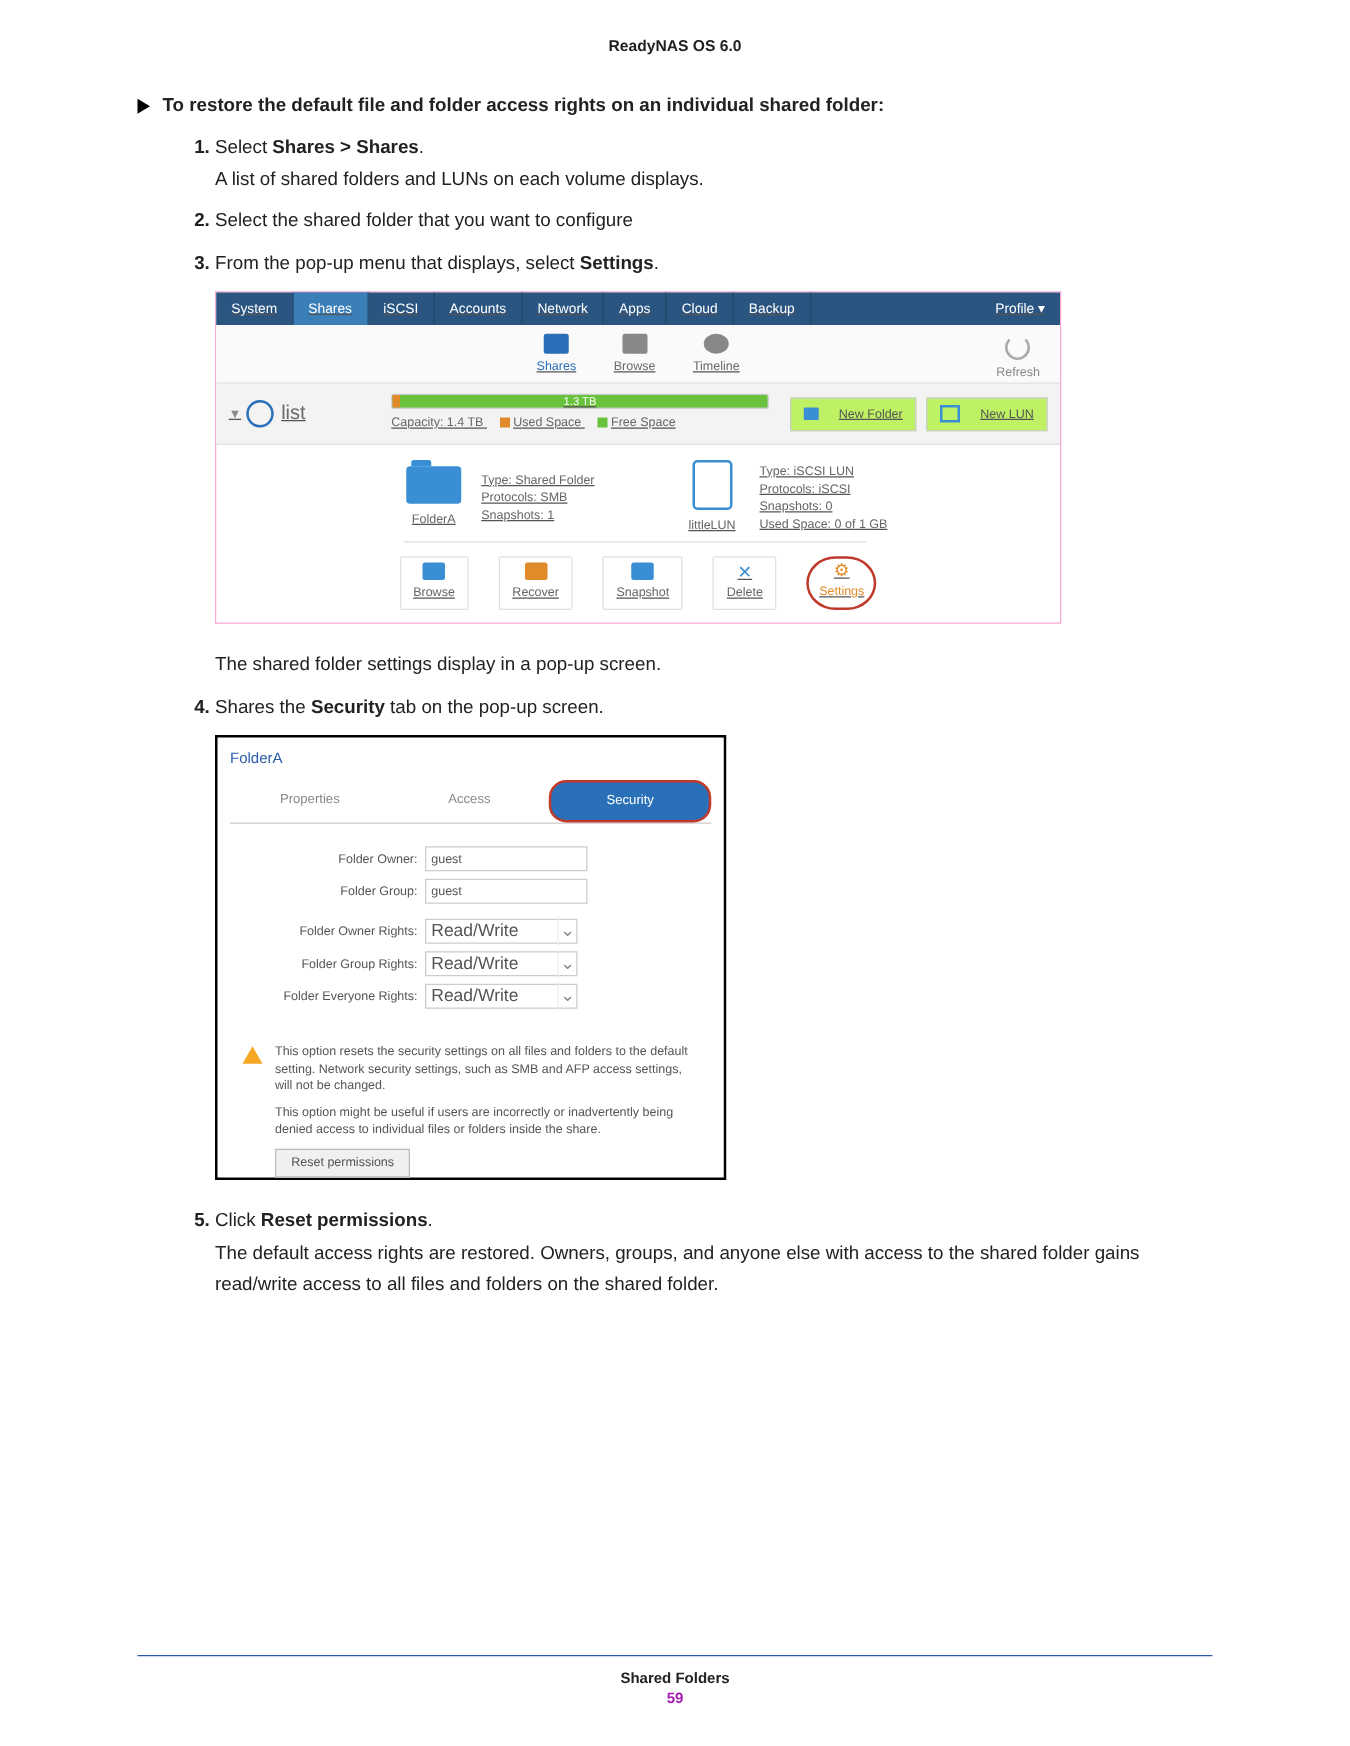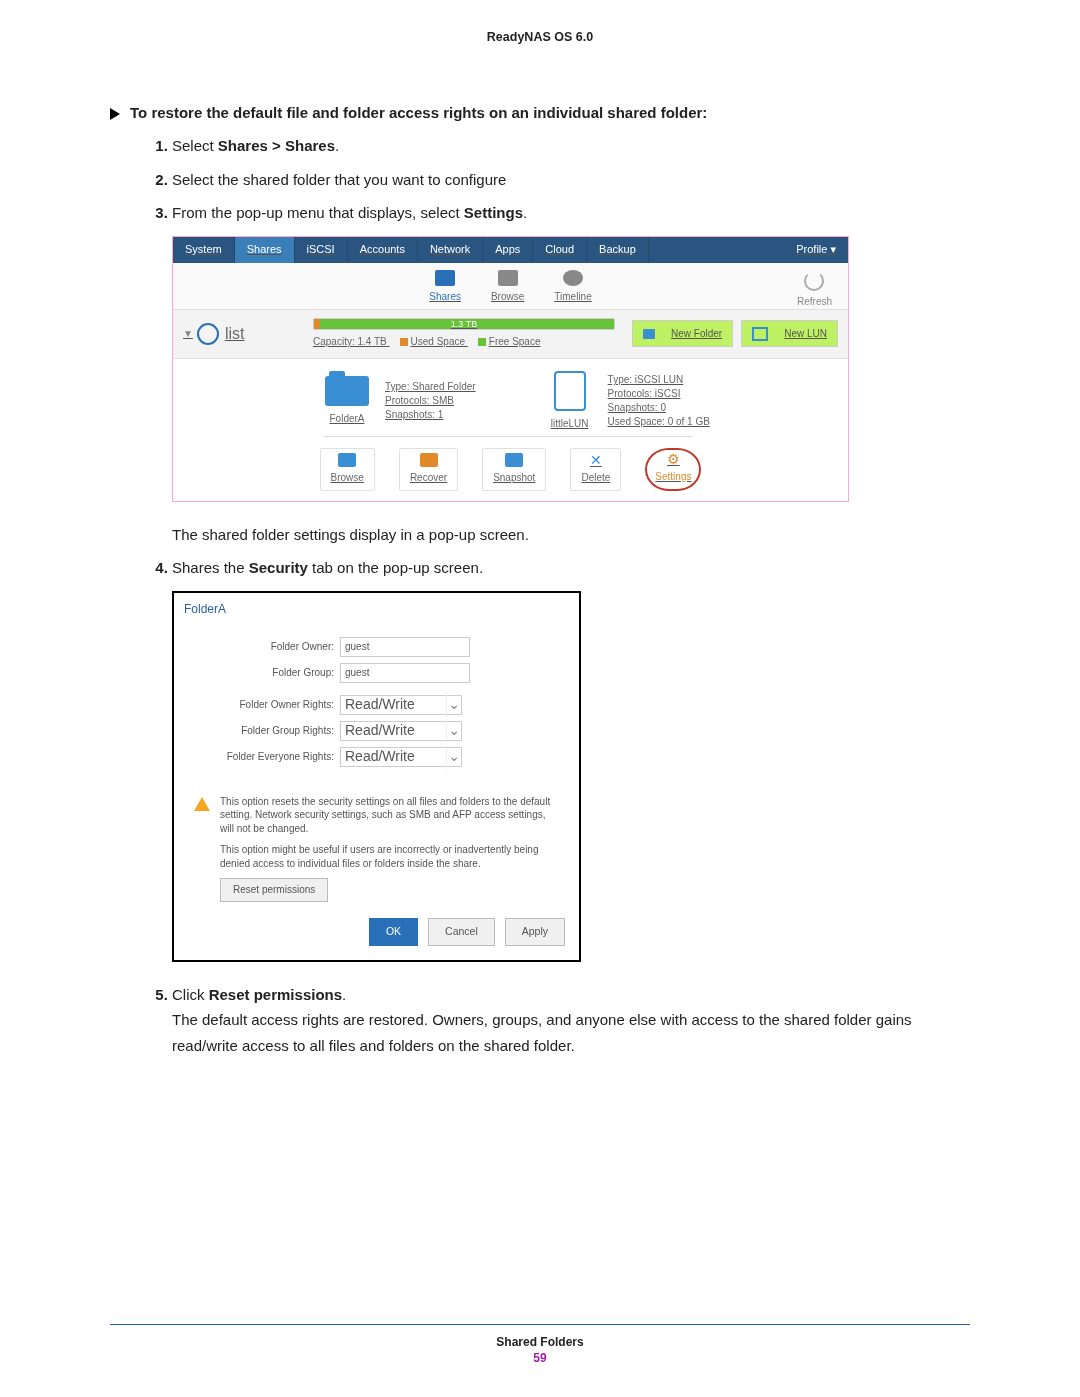--- a/index.html
+++ b/index.html
@@ -14,21 +14,21 @@
     min-height: 1397px;
     margin: 0 auto;
     box-sizing: border-box;
     padding: 30px 110px 30px 110px;
     position: relative;
   }
   .header {
     text-align: center;
     font-weight: bold;
     font-size: 12.5px;
-    margin-bottom: 60px;
+    margin-bottom: 32px;
   }
   .arrow-bullet {
     display: inline-block;
     width: 0;
     height: 0;
     border-top: 6px solid transparent;
     border-bottom: 6px solid transparent;
     border-left: 10px solid #000;
     margin-right: 10px;
     vertical-align: middle;
@@ -335,20 +335,21 @@
 
   <div class="header">ReadyNAS OS 6.0</div>
 
   <div class="section-head">
     <span class="arrow-bullet"></span><span>To restore the default file and folder access rights on an individual shared folder:</span>
   </div>
 
   <ol class="steps">
     <li>
       <span>Select </span><b>Shares &gt; Shares</b><span>.</span>
+      <div>A list of shared folders and LUNs on each volume displays.</div>
     </li>
     <li>Select the shared folder that you want to configure</li>
     <li>
       <span>From the pop-up menu that displays, select </span><b>Settings</b><span>.</span>
 
       
       <div class="shot1">
         <div class="nav">
           <div class="tab">System</div>
           <div class="tab active">Shares</div>
@@ -460,20 +461,25 @@
 
       <div>The shared folder settings display in a pop-up screen.</div>
     </li>
 
     <li>
       <span>Shares the </span><b>Security</b><span> tab on the pop-up screen.</span>
 
       
       <div class="shot2">
         <div class="title">FolderA</div>
+        <div class="tabs2">
+          <div class="t">Properties</div>
+          <div class="t">Access</div>
+          <div class="t sec">Security</div>
+        </div>
         <div class="form2">
           <div class="frow">
             <div class="lbl">Folder Owner:</div>
             <div class="inp">guest</div>
           </div>
           <div class="frow">
             <div class="lbl">Folder Group:</div>
             <div class="inp">guest</div>
           </div>
           <div class="frow" style="margin-top:12px;">
@@ -499,25 +505,20 @@
           </div>
         </div>
         <div class="warning">
           <div class="w-icon"></div>
           <div class="txt">
             <p>This option resets the security settings on all files and folders to the default setting. Network security settings, such as SMB and AFP access settings, will not be changed.</p>
             <p>This option might be useful if users are incorrectly or inadvertently being denied access to individual files or folders inside the share.</p>
             <div class="reset-btn" style="margin-left:0;">Reset permissions</div>
           </div>
         </div>
-        <div class="dlg-buttons">
-          <div class="dlg-btn primary">OK</div>
-          <div class="dlg-btn">Cancel</div>
-          <div class="dlg-btn">Apply</div>
-        </div>
       </div>
     </li>
 
     <li>
       <span>Click </span><b>Reset permissions</b><span>.</span>
       <div>The default access rights are restored. Owners, groups, and anyone else with access to the shared folder gains read/write access to all files and folders on the shared folder.</div>
     </li>
   </ol>
 
   <div class="footer">

